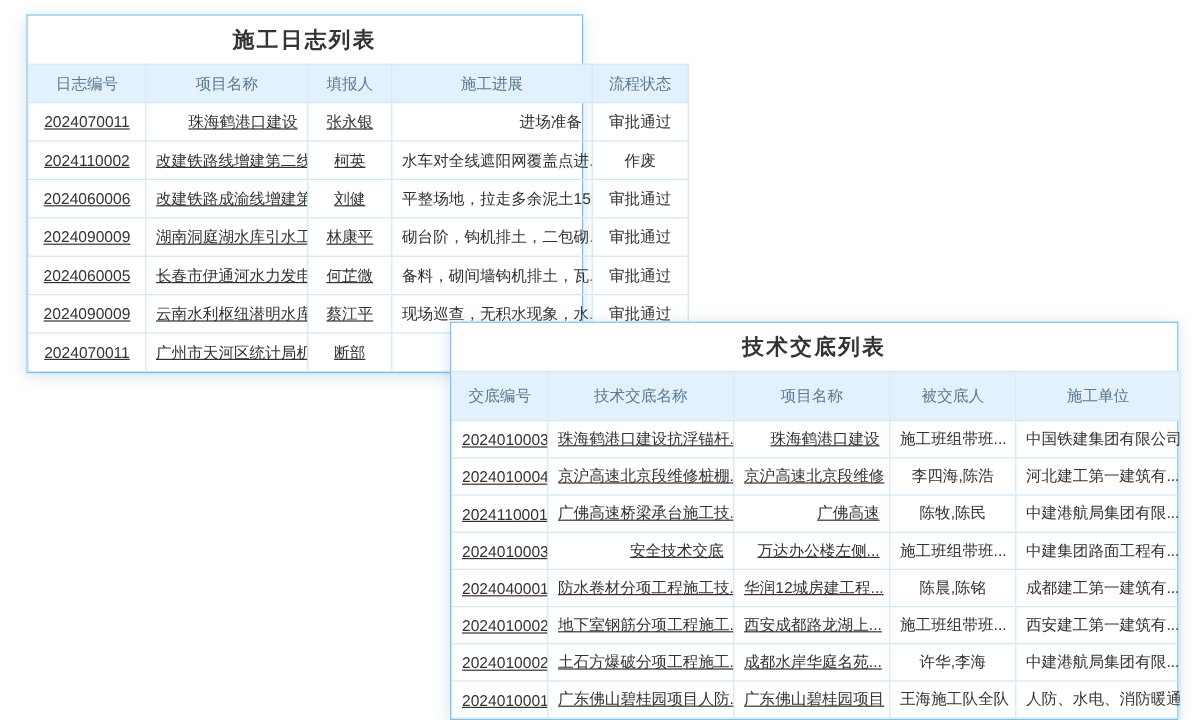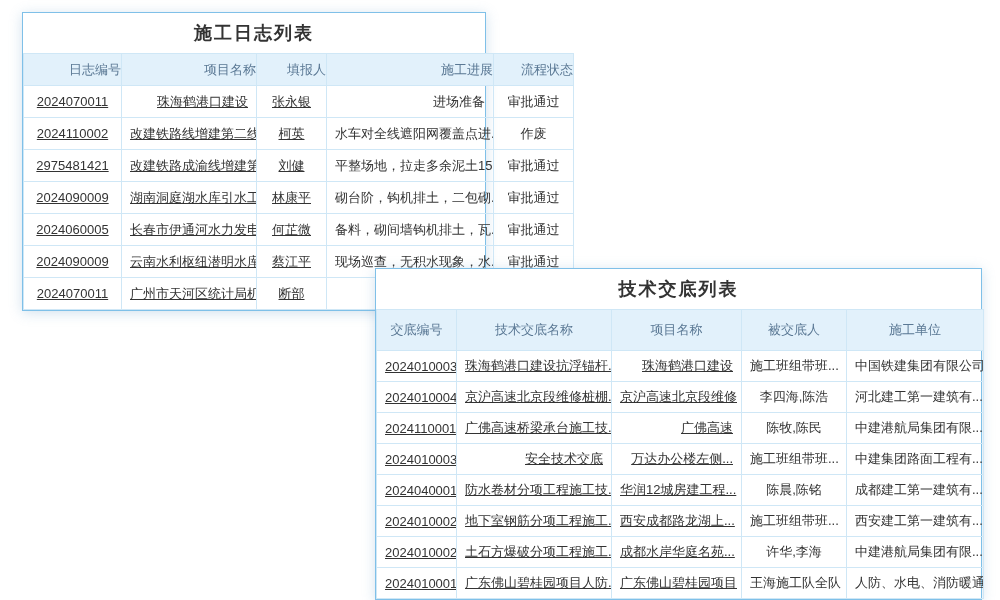--- a/index.html
+++ b/index.html
@@ -26,21 +26,21 @@
   }
   table.grid { width:100%; border-collapse:collapse; table-layout:fixed; }
   .grid th {
     background:#e2f1fb;
     color:#5a7894;
     font-size:13px; font-weight:normal;
     border:1px solid #cfe7f6;
     text-align:center;
     white-space:nowrap; overflow:hidden;
   }
-  .panel-log .grid th { height:32px;text-align:right; }
+  .panel-log .grid th { height:32px; }
   .panel-disclosure .grid th { height:41px; }
   .grid td {
     font-size:13px;
     color:#333333;
     border:1px solid #cfe7f6;
     white-space:nowrap; overflow:hidden;
     padding:0 8px;
   }
   .panel-log .grid td { height:32px; }
   .panel-disclosure .grid td { height:31px; }
@@ -81,21 +81,21 @@
         <td class="ac stg">审批通过</td>
       </tr>
       <tr>
         <td class="ac lk">2024110002</td>
         <td class="al lk">改建铁路线增建第二线直...</td>
         <td class="ac lk">柯英</td>
         <td class="al">水车对全线遮阳网覆盖点进...</td>
         <td class="ac stp">作废</td>
       </tr>
       <tr>
-        <td class="ac lk">2975481421</td>
+        <td class="ac lk">2024060006</td>
         <td class="al lk">改建铁路成渝线增建第二...</td>
         <td class="ac lk">刘健</td>
         <td class="al">平整场地，拉走多余泥土15...</td>
         <td class="ac stg">审批通过</td>
       </tr>
       <tr>
         <td class="ac lk">2024090009</td>
         <td class="al lk">湖南洞庭湖水库引水工程...</td>
         <td class="ac lk">林康平</td>
         <td class="al">砌台阶，钩机排土，二包砌...</td>

